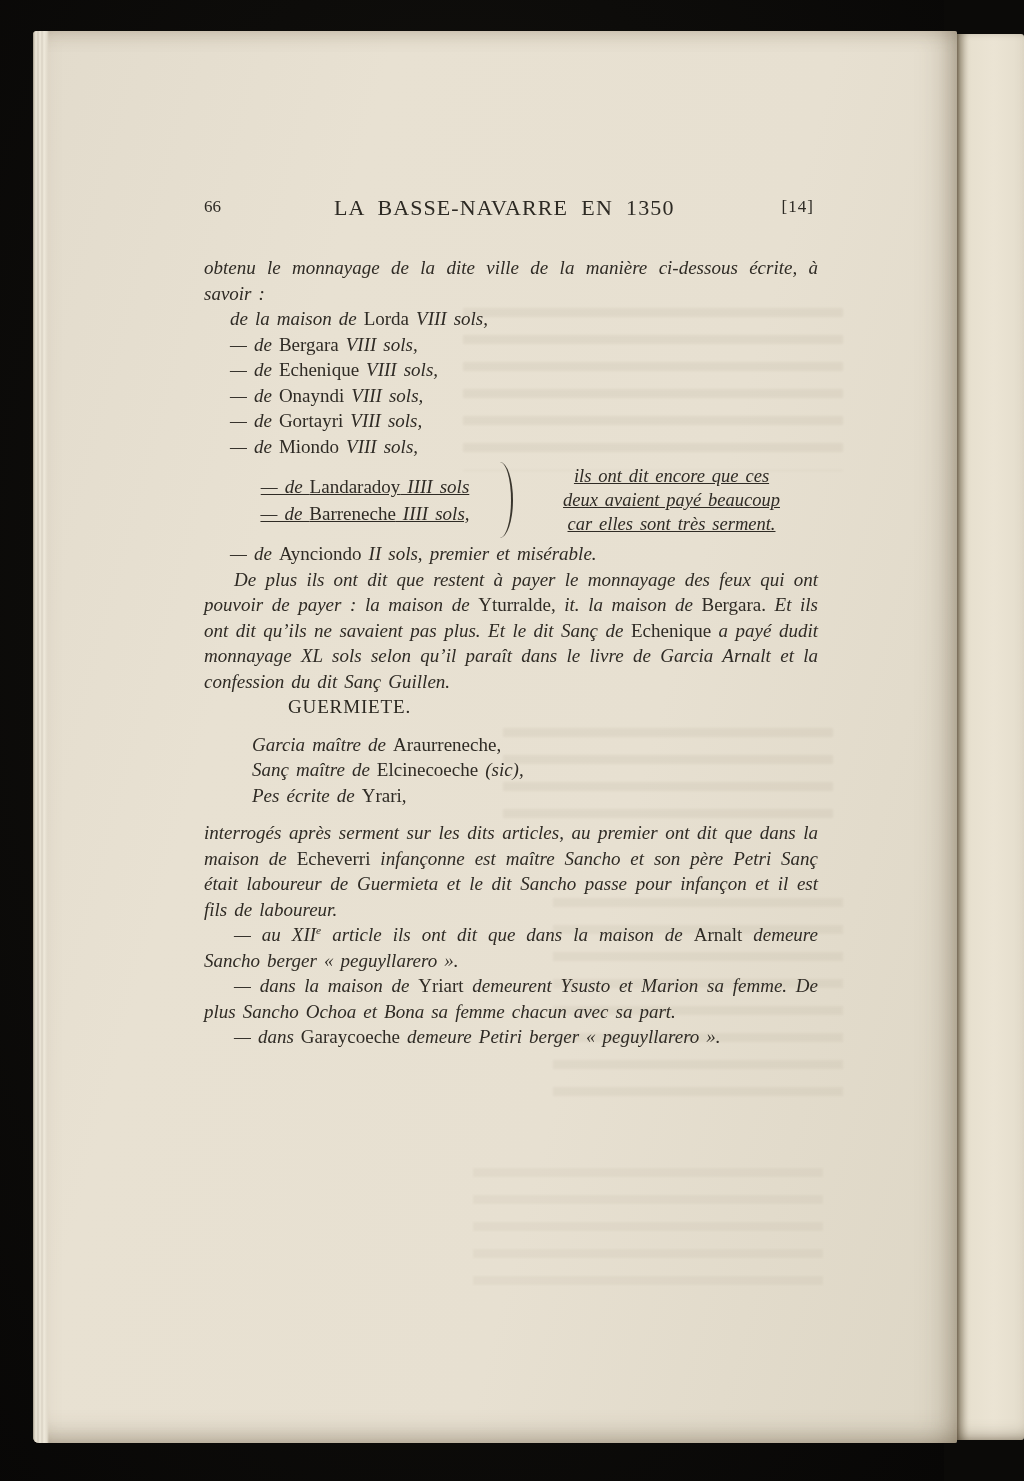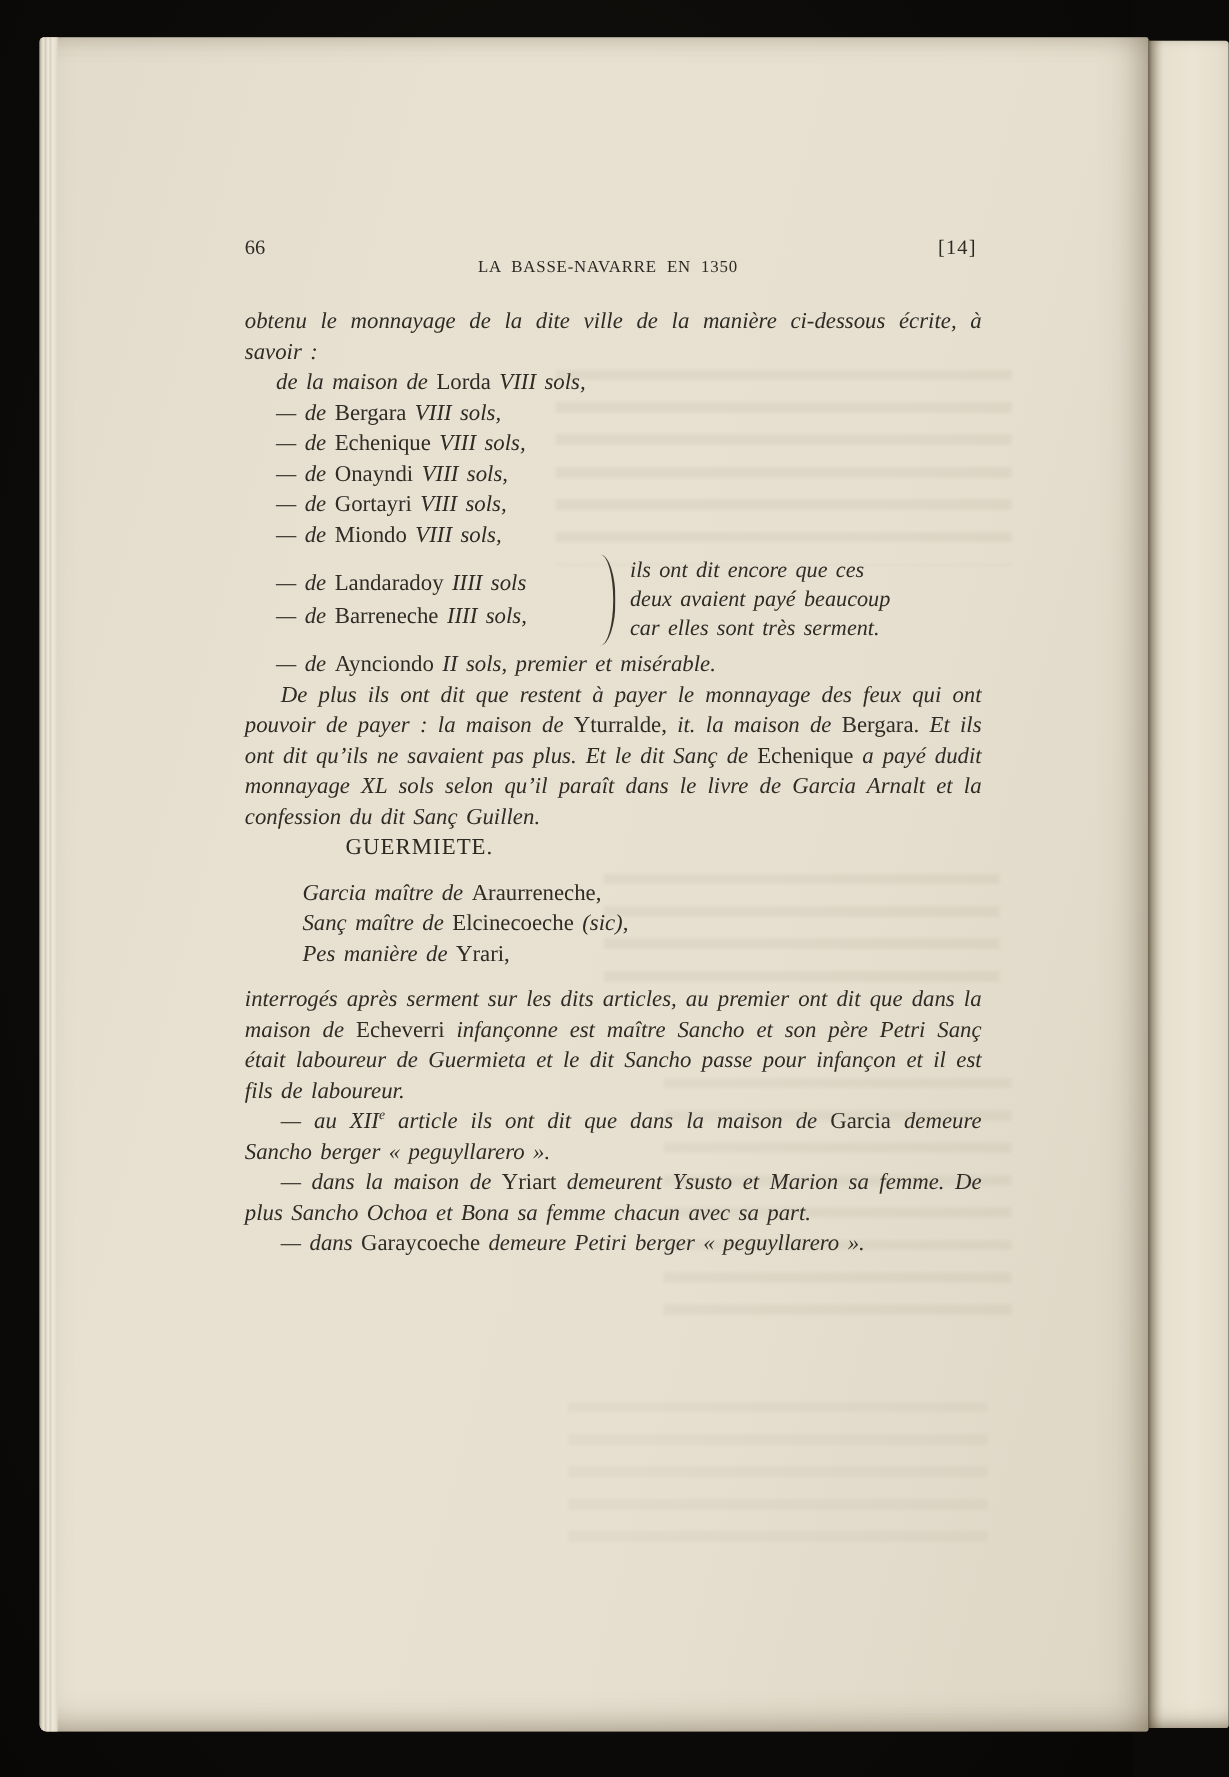--- a/index.html
+++ b/index.html
@@ -54,39 +54,39 @@
 
   .page-inner { position: absolute; left: 171px; top: 166px; width: 614px; }
 
   .running-head {
     position: relative; height: 20px;
     font-size: 17px; line-height: 20px; color: #2d2a24;
   }
   .rh-number { position: absolute; left: 0; top: 0; }
   .rh-title {
     position: absolute; left: 50%; transform: translateX(-52%);
-    top: 17px; font-size: 14px; letter-spacing: .05em; word-spacing: .3em; white-space: nowrap;
+    top: 1px; font-size: 22px; letter-spacing: .05em; word-spacing: .3em; white-space: nowrap;
   }
   .rh-ref { position: absolute; right: 4px; top: 0; letter-spacing: .06em; }
 
   .text-body {
     margin-top: 38px;
     font-size: 19px; line-height: 25.5px; color: #2f2b25;
     text-align: justify; word-spacing: .12em;
   }
   .text-body p { margin: 0; }
   .seg-i, .i { font-style: italic; }
   .seg-r, .r { font-style: normal; }
   sup.sup { font-style: italic; font-size: .6em; line-height: 0; }
 
   .para { margin-top: 7px; }
   .para.first { margin-top: 0; }
   .para.indent { text-indent: 30px; }
   .item { padding-left: 26px; text-align: left; }
-  .brace-group { display: flex; align-items: center; text-align: left; margin: 3px 0; }
+  .brace-group { display: flex; align-items: center; text-align: center; margin: 3px 0; text-decoration: underline; }
   .bg-left { width: 296px; padding-left: 26px; line-height: 27px; flex: 0 0 auto; }
   .bg-brace {
     flex: 0 0 auto; width: 13px; height: 76px; margin: 0 12px 0 0;
     border-right: 2px solid #39352d;
     border-radius: 0 13px 13px 0 / 0 38px 38px 0;
   }
   .bg-right { flex: 1 1 auto; font-style: italic; font-size: 18.5px; line-height: 24px; }
   .heading {
     margin: 32px 0 20px 0; padding-left: 84px;
     font-size: 19px; letter-spacing: .045em; text-align: left; color: #2c2922;
@@ -130,22 +130,22 @@
               <div>ils ont dit encore que ces</div>
               <div>deux avaient payé beaucoup</div>
               <div>car elles sont très serment.</div>
             </div>
           </div>
           <p class="item"><span class="seg-i">— de </span><span class="seg-r">Aynciondo</span><span class="seg-i"> II sols, premier et misérable.</span></p>
           <p class="para indent"><span class="seg-i">De plus ils ont dit que restent à payer le monnayage des feux qui ont pouvoir de payer : la maison de </span><span class="seg-r">Yturralde,</span><span class="seg-i"> it. la maison de </span><span class="seg-r">Bergara.</span><span class="seg-i"> Et ils ont dit qu’ils ne savaient pas plus. Et le dit Sanç de </span><span class="seg-r">Echenique</span><span class="seg-i"> a payé dudit monnayage XL sols selon qu’il paraît dans le livre de Garcia Arnalt et la confession du dit Sanç Guillen.</span></p>
           <p class="heading">GUERMIETE.</p>
           <p class="name-line first-name"><span class="seg-i">Garcia maître de </span><span class="seg-r">Araurreneche,</span></p>
           <p class="name-line"><span class="seg-i">Sanç maître de </span><span class="seg-r">Elcinecoeche </span><span class="seg-i">(sic),</span></p>
-          <p class="name-line"><span class="seg-i">Pes manière de </span><span class="seg-r">Yrari,</span></p>
+          <p class="name-line"><span class="seg-i">Pes écrite de </span><span class="seg-r">Yrari,</span></p>
           <p class="para post-names"><span class="seg-i">interrogés après serment sur les dits articles, au premier ont dit que dans la maison de </span><span class="seg-r">Echeverri</span><span class="seg-i"> infançonne est maître Sancho et son père Petri Sanç était laboureur de Guermieta et le dit Sancho passe pour infançon et il est fils de laboureur.</span></p>
-          <p class="para indent"><span class="seg-i">— au XII</span><sup class="sup">e</sup><span class="seg-i"> article ils ont dit que dans la maison de </span><span class="seg-r">Garcia</span><span class="seg-i"> demeure Sancho berger « peguyllarero ».</span></p>
+          <p class="para indent"><span class="seg-i">— au XII</span><sup class="sup">e</sup><span class="seg-i"> article ils ont dit que dans la maison de </span><span class="seg-r">Arnalt</span><span class="seg-i"> demeure Sancho berger « peguyllarero ».</span></p>
           <p class="para indent"><span class="seg-i">— dans la maison de </span><span class="seg-r">Yriart</span><span class="seg-i"> demeurent Ysusto et Marion sa femme. De plus Sancho Ochoa et Bona sa femme chacun avec sa part.</span></p>
           <p class="para indent"><span class="seg-i">— dans </span><span class="seg-r">Garaycoeche</span><span class="seg-i"> demeure Petiri berger « peguyllarero ».</span></p>
         </main>
     </div>
   </div>
   <div class="next-page"></div>
 </div>
 
 </body></html>

